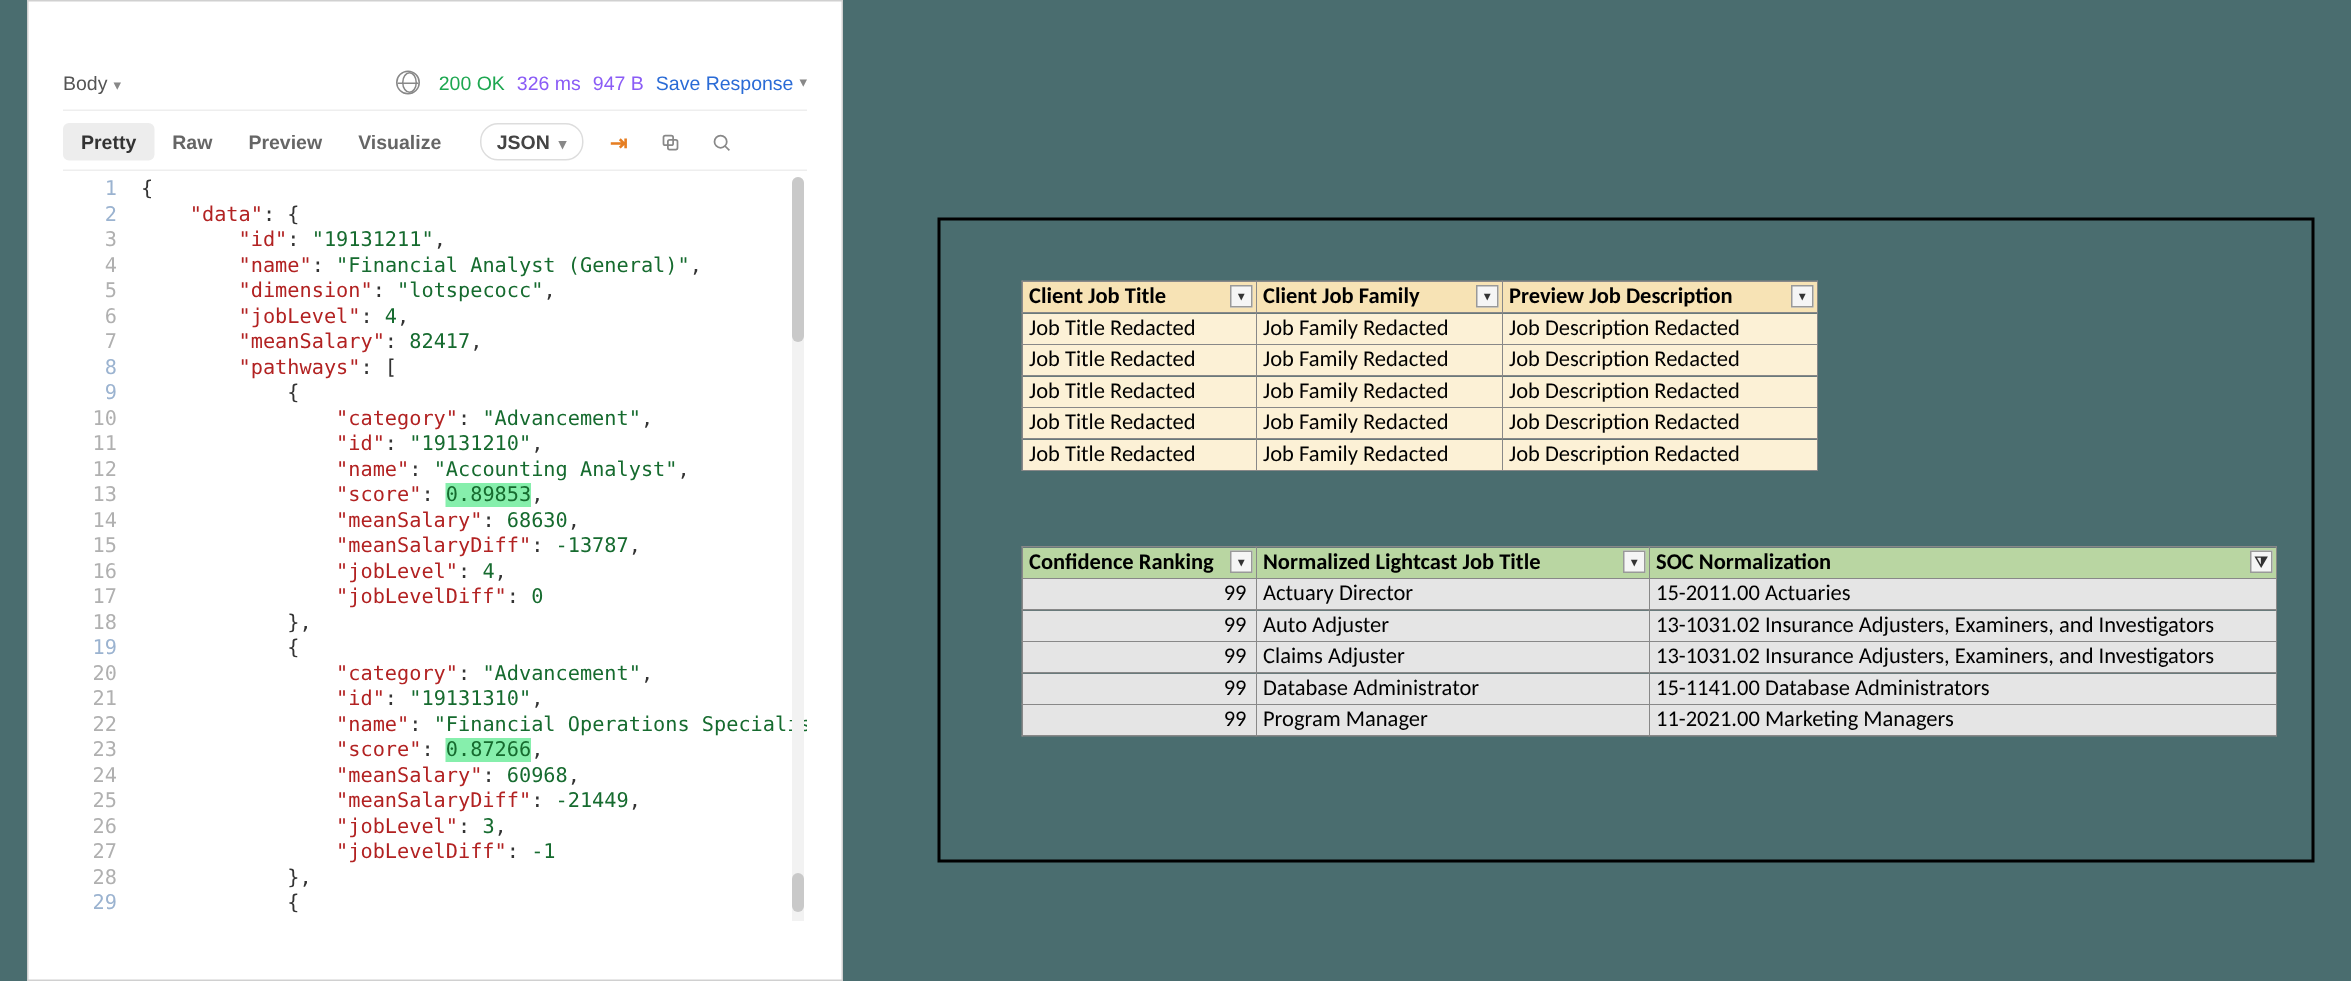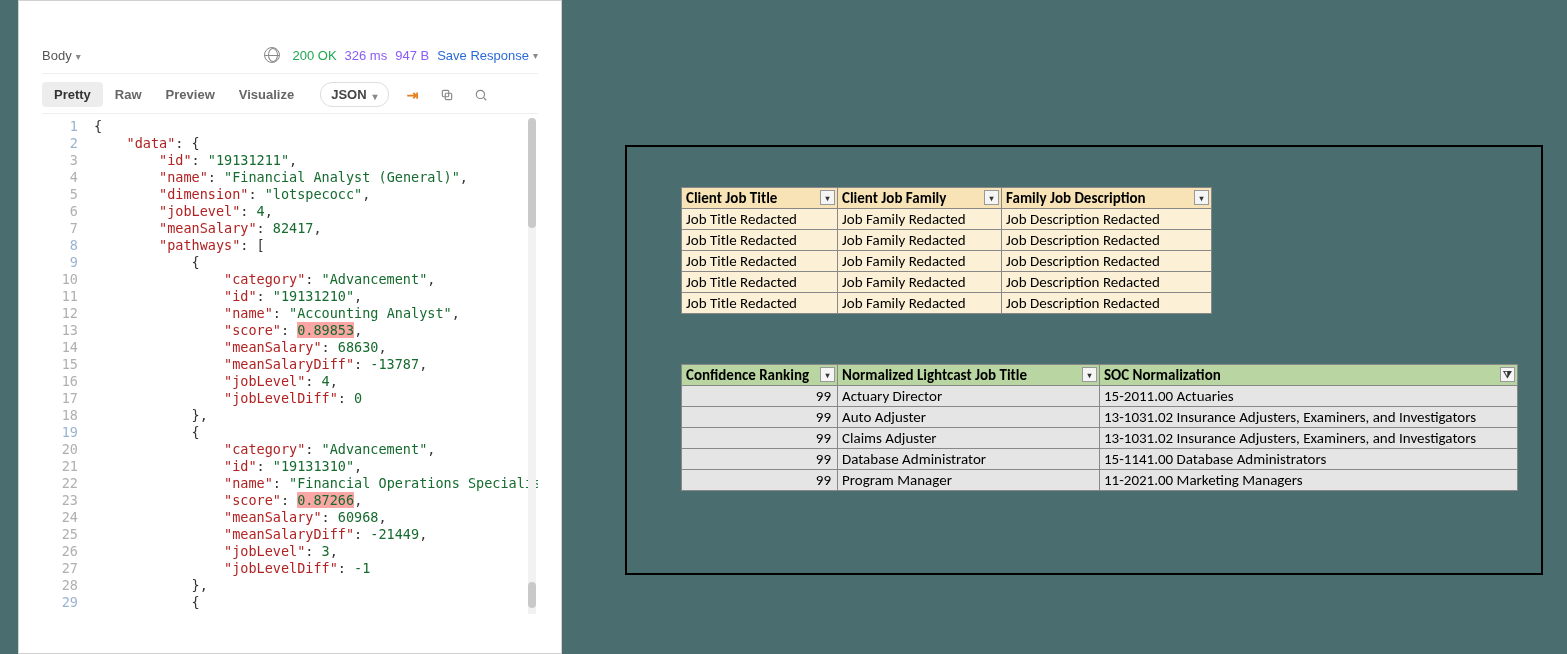--- a/index.html
+++ b/index.html
@@ -72,21 +72,21 @@
   .gutter div { height:17px; }
   .gutter .fold { color:#9bb3d0; }
   .code {
     position:absolute; left:52px; right:14px; top:4px;
     white-space:pre; color:#333;
   }
   .code div { height:17px; }
   .tok-key { color:#b22222; }   
   .tok-str { color:#166b2f; }   
   .tok-num { color:#166b2f; }
-  .hl { background:#fca5a5; }
+  .hl { background:#86efac; }
   .scrollbar {
     position:absolute; right:2px; top:4px; width:8px; height:506px; background:#f2f2f2; border-radius:4px;
   }
   .scrollthumb {
     position:absolute; right:2px; top:4px; width:8px; height:110px; background:#c9c9c9; border-radius:4px;
   }
   .scrollthumb2 {
     position:absolute; right:2px; bottom:6px; width:8px; height:26px; background:#c9c9c9; border-radius:4px;
   }
 
@@ -219,21 +219,21 @@
     </div>
   </div>
 </div>
 
 <div class="right-card">
   <table class="xl-table t1">
     <thead>
         <tr id="t1h">
           <th><span>Client Job Title</span><span class="filter-arrow">▾</span></th>
           <th><span>Client Job Family</span><span class="filter-arrow">▾</span></th>
-          <th><span>Family Job Description</span><span class="filter-arrow">▾</span></th>
+          <th><span>Preview Job Description</span><span class="filter-arrow">▾</span></th>
         </tr>
       </thead>
     <tbody id="t1b">
         <tr>
           <td>Job Title Redacted</td>
           <td>Job Family Redacted</td>
           <td>Job Description Redacted</td>
         </tr>
         <tr>
           <td>Job Title Redacted</td>

